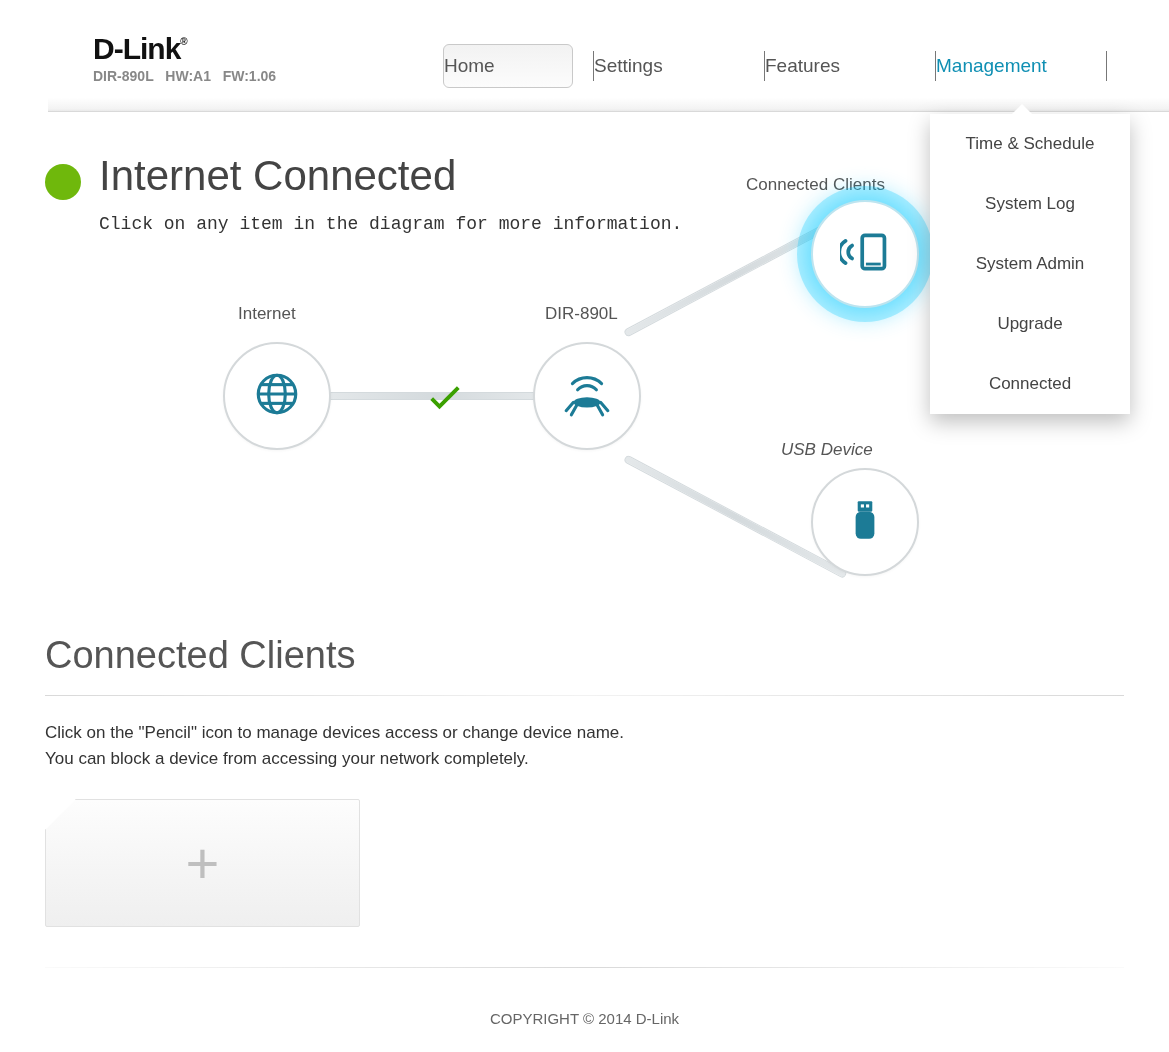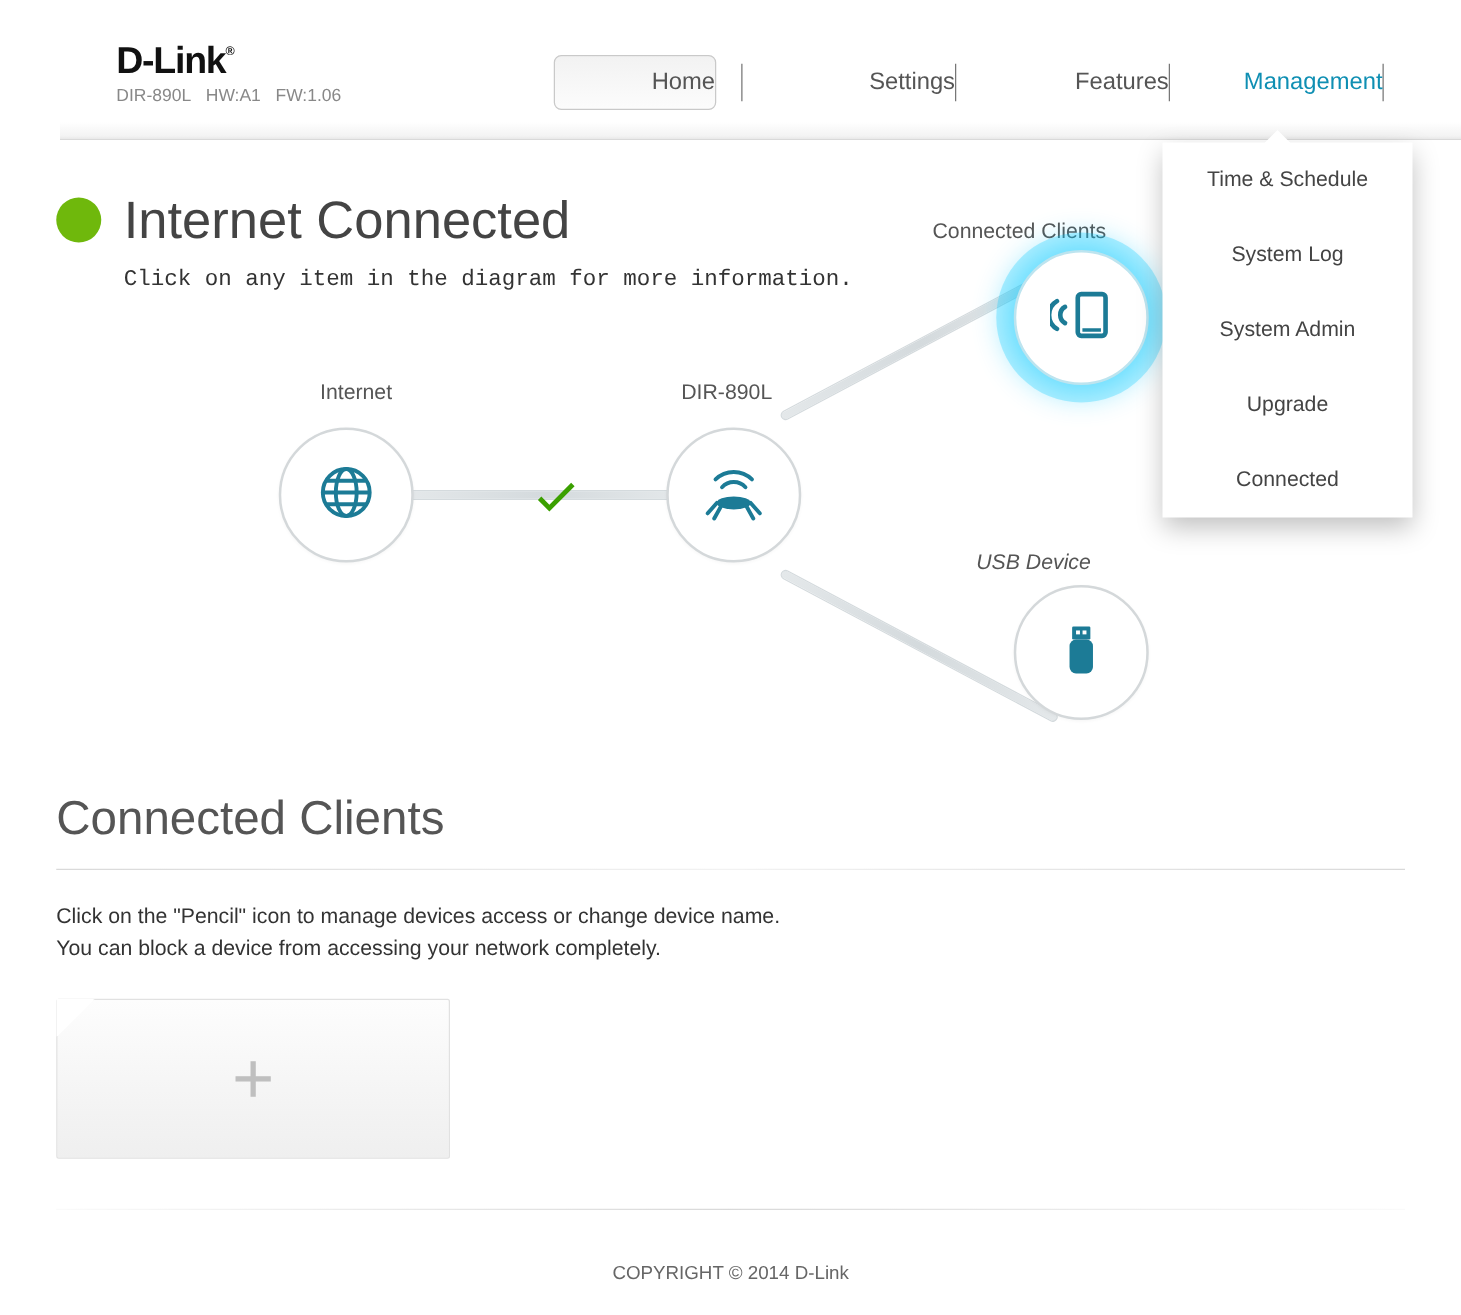--- a/index.html
+++ b/index.html
@@ -28,30 +28,31 @@
     font-weight: 900;
     font-size: 30px;
     letter-spacing: -1px;
     color: #111;
   }
   .brand-logo sup { font-size: 10px; vertical-align: top; position: relative; top: 4px; }
   .brand-info {
     font-size: 14px;
     color: #888;
     margin-top: 2px;
+    font-weight: bold;
   }
   .nav {
     display: flex;
     align-items: center;
     padding-top: 44px;
     gap: 0;
   }
   .nav-item {
     width: 170px;
-    text-align: right;
+    text-align: left;
     font-size: 19px;
     color: #555;
     cursor: pointer;
     position: relative;
     padding: 10px 0;
   }
   .nav-item.active-tab {
     background: linear-gradient(to bottom, #f2f2f2, #fcfcfc);
     border: 1px solid #c9c9c9;
     border-radius: 6px;
@@ -80,21 +81,21 @@
     border-bottom: 12px solid #fff;
   }
   .dropdown-item {
     padding: 20px 0;
     text-align: center;
     font-size: 17px;
     color: #444;
     cursor: pointer;
   }
   .content { padding: 30px 45px 10px 45px; position: relative; }
-  .status-row { display: flex; align-items: center; gap: 18px; margin-top: 10px; }
+  .status-row { display: flex; align-items: flex-end; gap: 18px; margin-top: 10px; }
   .status-dot {
     width: 36px; height: 36px; border-radius: 50%; background: #6fb80c;
   }
   .page-title {
     font-size: 42px;
     font-weight: 300;
     color: #444;
   }
   .subtitle {
     font-size: 18px;
@@ -240,21 +241,21 @@
     <div class="link" style="left:280px; top:118px; width:220px;"></div>
     <div class="link" style="left:580px; top:56px; width:250px; transform:rotate(-28deg); transform-origin:left center;"></div>
     <div class="link" style="left:580px; top:180px; width:250px; transform:rotate(28deg); transform-origin:left center;"></div>
 
     <div class="check">
       <svg viewBox="0 0 24 24" width="44" height="44">
           <path fill="#3ba000" d="M9 16.2l-3.5-3.5L4 14.2 9 19.2 20 8.2 18.5 6.7z"></path>
         </svg>
     </div>
 
-    <div class="node-label" style="left:211px; top:30px;">Internet</div>
+    <div class="node-label" style="left:193px; top:30px;">Internet</div>
     <div class="node" style="left:178px; top:68px;">
       <span>
         <svg viewBox="0 0 48 48">
             <circle cx="24" cy="24" r="18" fill="none" stroke="#1c7b96" stroke-width="3"></circle>
             <ellipse cx="24" cy="24" rx="8" ry="18" fill="none" stroke="#1c7b96" stroke-width="3"></ellipse>
             <line x1="6" y1="24" x2="42" y2="24" stroke="#1c7b96" stroke-width="3"></line>
             <line x1="9" y1="15" x2="39" y2="15" stroke="#1c7b96" stroke-width="3"></line>
             <line x1="9" y1="33" x2="39" y2="33" stroke="#1c7b96" stroke-width="3"></line>
           </svg>
       </span>

